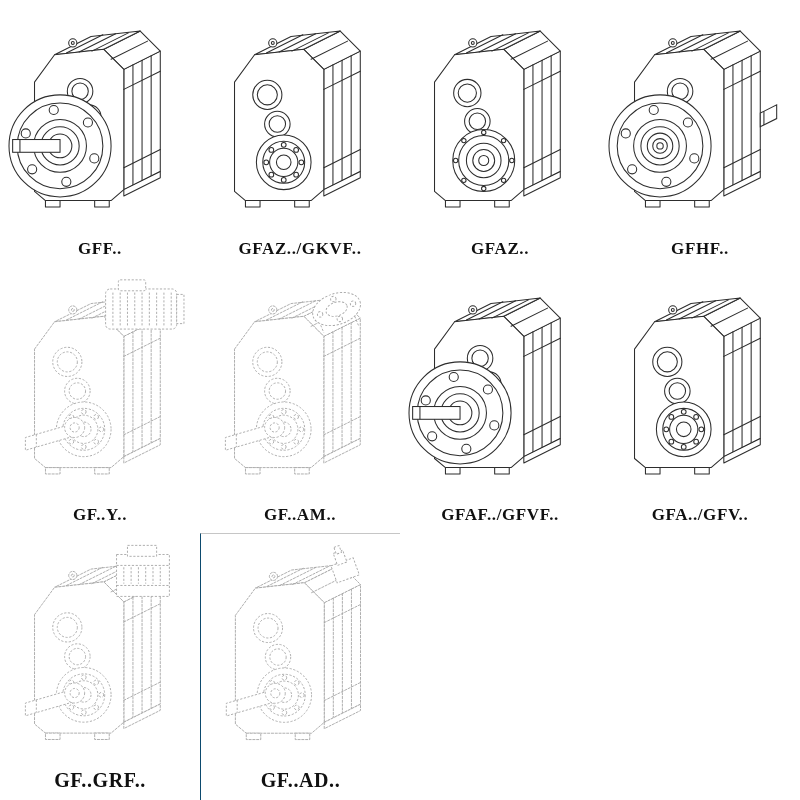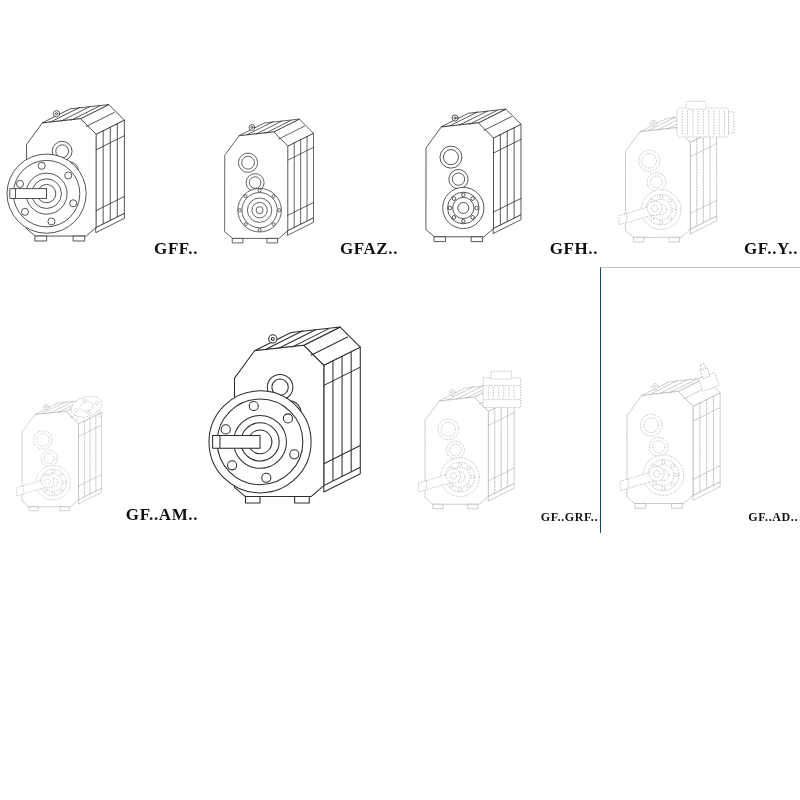--- a/index.html
+++ b/index.html
@@ -1,25 +1,25 @@
 <!DOCTYPE html>
 <html><head>
 <meta charset="utf-8">
 <style>
   *{margin:0;padding:0;box-sizing:border-box}
   html,body{background:#ffffff}
   body{width:800px;height:800px;font-family:"Liberation Serif","DejaVu Serif",serif;overflow:hidden}
   .page{width:800px;height:800px;display:grid;grid-template-columns:repeat(4,1fr);grid-template-rows:repeat(3,1fr)}
-  .cell{display:flex;flex-direction:row;align-items:flex-end;justify-content:flex-end;padding:6px 2px 8px}
+  .cell{display:flex;flex-direction:column;align-items:center;justify-content:flex-end;padding:6px 2px 8px}
   .art{flex:1 1 auto;width:100%;display:flex;align-items:center;justify-content:center;min-height:0}
   .art svg{width:93%;height:97%;overflow:visible}
   .solid{color:#2d2d2d}
   .light{color:#a7a7a7}
   .label{font-weight:bold;font-size:17px;letter-spacing:.6px;color:#101010;text-align:center;padding-top:3px;white-space:nowrap}
-  .label-lg{font-size:12px}
+  .label-lg{font-size:20px}
   .boxed{border-left:1px solid #0c4a6e;border-top:1px solid #c6c6c6}
   .defs{position:absolute;width:0;height:0;overflow:hidden}
 </style>
 </head>
 <body>
 
 <svg class="defs" aria-hidden="true">
   <defs>
     <g id="housing" stroke="currentColor" fill="none" stroke-linejoin="round" stroke-linecap="round">
       <polygon points="126,64 166,44 166,176 126,196" fill="#fff"></polygon>
@@ -102,20 +102,29 @@
         <g stroke="currentColor" fill="none">
           <circle cx="56" cy="148" r="13" fill="#fff"></circle>
           <rect x="4" y="141" width="52" height="14" fill="#fff"></rect>
           <line x1="12" y1="141" x2="12" y2="155"></line>
         </g>
       </svg>
     </div>
     <figcaption class="label">GFF..</figcaption>
   </figure>
 
+  <figure class="cell">
+    <div class="art">
+      <svg class="solid" viewBox="0 0 200 240" stroke-width="1.15">
+        <use href="#housing"></use>
+        <use href="#bores"></use>
+      </svg>
+    </div>
+    <figcaption class="label">GFAZ../GKVF..</figcaption>
+  </figure>
 
   <figure class="cell">
     <div class="art">
       <svg class="solid" viewBox="0 0 200 240" stroke-width="1.15">
         <use href="#housing"></use>
         <g stroke="currentColor" fill="none">
           <circle cx="64" cy="90" r="15" fill="#fff"></circle>
           <circle cx="64" cy="90" r="10"></circle>
           <circle cx="75" cy="121" r="14" fill="#fff"></circle>
           <circle cx="75" cy="121" r="9"></circle>
@@ -133,30 +142,41 @@
           </g>
           <circle cx="82" cy="164" r="19"></circle>
           <circle cx="82" cy="164" r="12"></circle>
           <circle cx="82" cy="164" r="5.5"></circle>
         </g>
       </svg>
     </div>
     <figcaption class="label">GFAZ..</figcaption>
   </figure>
 
-
-  <figure class="cell">
-    <div class="art">
-      <svg class="solid" viewBox="0 0 200 240" stroke-width="1.15">
-        <use href="#housing"></use>
-        <use href="#bores"></use>
-      </svg>
-    </div>
-    <figcaption class="label">GFH..</figcaption>
-  </figure>
+  <figure class="cell">
+    <div class="art">
+      <svg class="solid" viewBox="0 0 200 240" stroke-width="1.15">
+        <use href="#housing"></use>
+        <g stroke="currentColor" fill="none">
+          <circle cx="78" cy="88" r="14" fill="#fff"></circle>
+          <circle cx="78" cy="88" r="9"></circle>
+        </g>
+        <use href="#flange6"></use>
+        <g stroke="currentColor" fill="none">
+          <circle cx="56" cy="148" r="14"></circle>
+          <circle cx="56" cy="148" r="8"></circle>
+          <circle cx="56" cy="148" r="3.5"></circle>
+          <polygon points="166,112 184,103 184,118 166,127" fill="#fff"></polygon>
+          <line x1="170" y1="110" x2="170" y2="125"></line>
+        </g>
+      </svg>
+    </div>
+    <figcaption class="label">GFHF..</figcaption>
+  </figure>
+
 
 
   <figure class="cell">
     <div class="art">
       <svg class="light" viewBox="0 0 200 240" stroke-width="1" stroke-dasharray="2.4,1.8">
         <use href="#housing"></use>
         <use href="#bores"></use>
         <g stroke="currentColor" fill="none">
           <rect x="106" y="12" width="78" height="44" rx="5" fill="#fff"></rect>
           <rect x="120" y="2" width="30" height="12" rx="2" fill="#fff"></rect>
@@ -210,22 +230,32 @@
           <circle cx="88" cy="116" r="13" fill="#fff"></circle>
         </g>
         <use href="#flange6"></use>
         <g stroke="currentColor" fill="none">
           <circle cx="56" cy="148" r="13" fill="#fff"></circle>
           <rect x="4" y="141" width="52" height="14" fill="#fff"></rect>
           <line x1="12" y1="141" x2="12" y2="155"></line>
         </g>
       </svg>
     </div>
-  </figure>
-
+    <figcaption class="label">GFAF../GFVF..</figcaption>
+  </figure>
+
+  <figure class="cell">
+    <div class="art">
+      <svg class="solid" viewBox="0 0 200 240" stroke-width="1.15">
+        <use href="#housing"></use>
+        <use href="#bores"></use>
+      </svg>
+    </div>
+    <figcaption class="label">GFA../GFV..</figcaption>
+  </figure>
 
   <figure class="cell">
     <div class="art">
       <svg class="light" viewBox="0 0 200 240" stroke-width="1" stroke-dasharray="2.4,1.8">
         <use href="#housing"></use>
         <use href="#bores"></use>
         <g stroke="currentColor" fill="none">
           <rect x="118" y="12" width="58" height="46" fill="#fff"></rect>
           <line x1="118" y1="24" x2="176" y2="24"></line>
           <line x1="118" y1="46" x2="176" y2="46"></line>

